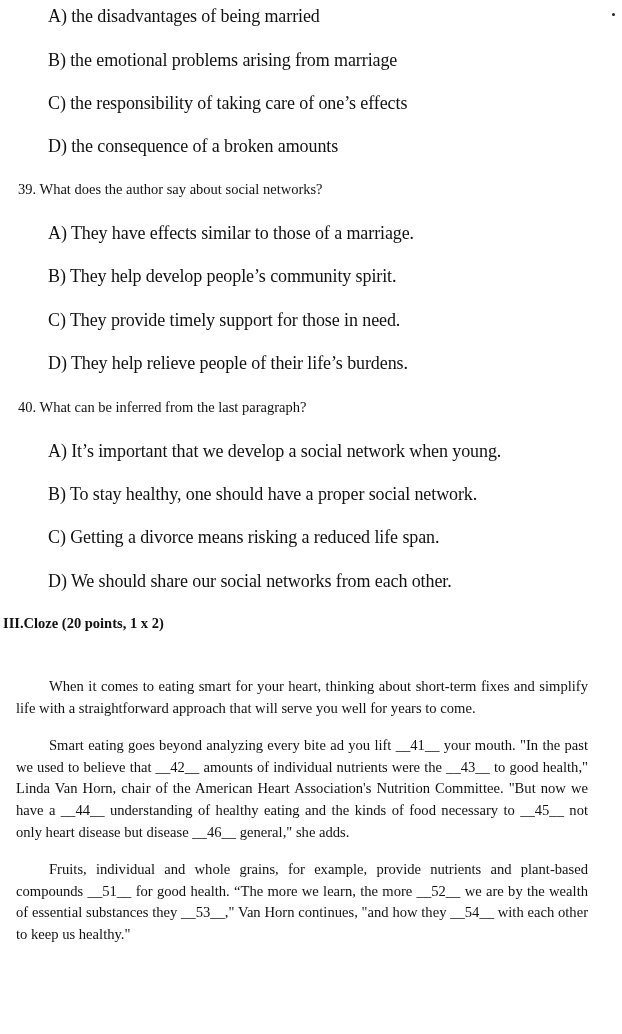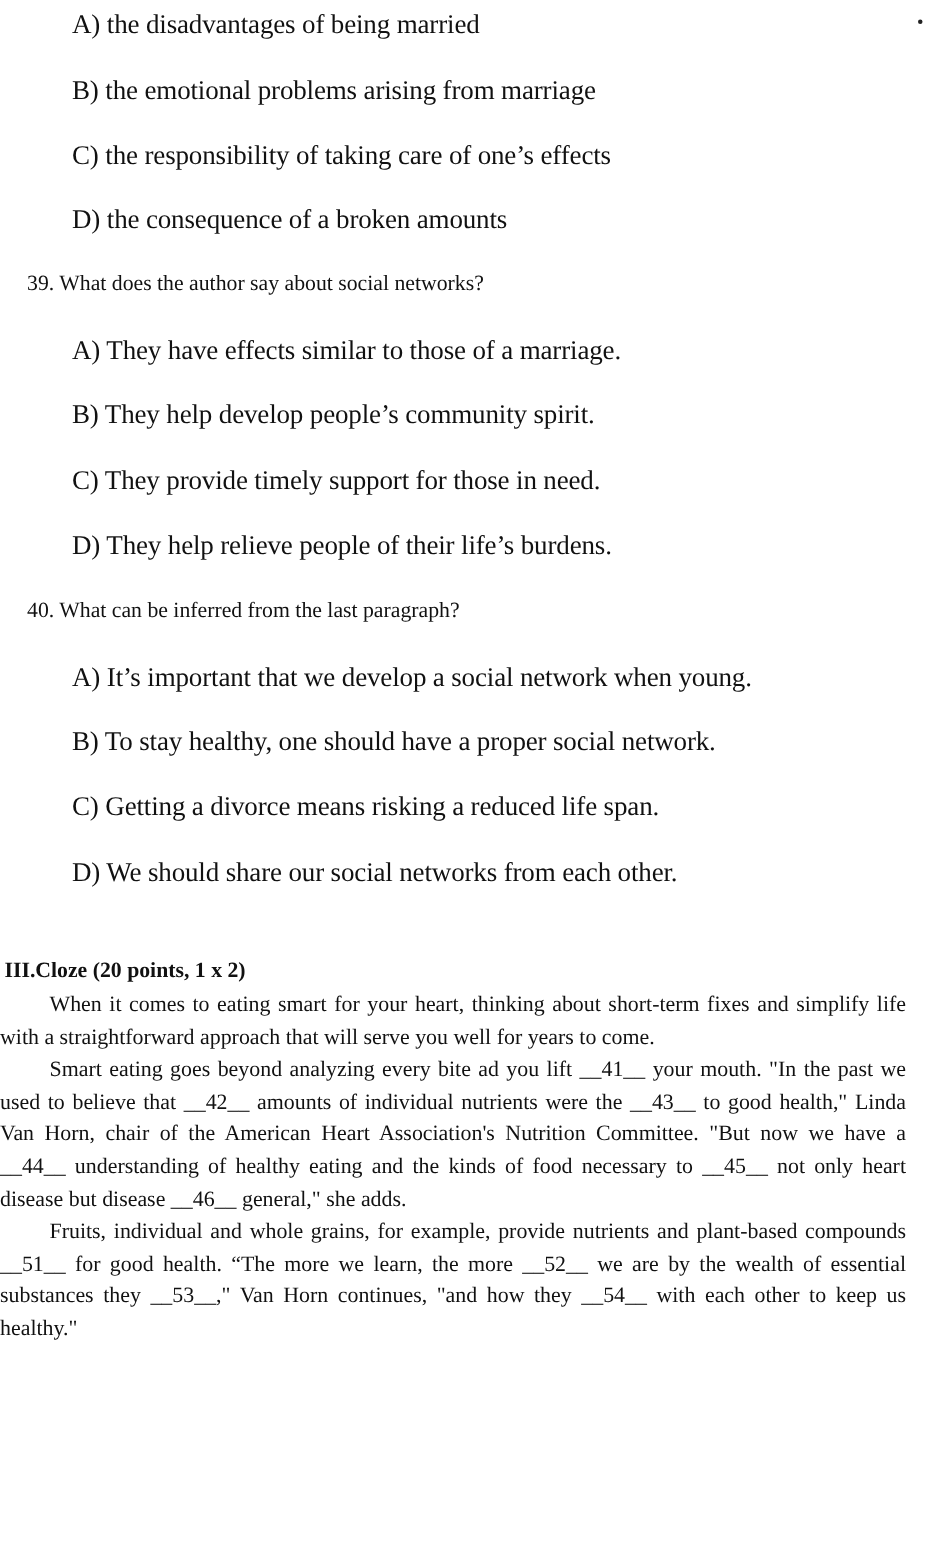--- a/index.html
+++ b/index.html
@@ -12,31 +12,30 @@
       position: absolute; left: 36px; font-size: 18px; line-height: 16px;
       white-space: nowrap; letter-spacing: -0.1px; margin-left: 12px;
     }
     .q {
       position: absolute; left: 18px; font-size: 14.5px; line-height: 16px;
       white-space: nowrap;
     }
     .section {
       position: absolute; left: 3px; top: 615px; font-size: 14.5px; font-weight: bold;
       white-space: nowrap;
-      margin-top: 24px;
     }
     .dot {
       position: absolute; left: 612px; top: 13px; width: 3px; height: 3px;
       border-radius: 50%; background: #222;
     }
     .passage {
       position: absolute; left: 0; top: 660px; width: 604px;
       font-size: 14.6px; line-height: 21.6px; text-align: justify;
     }
-    .passage p { margin: 0; text-indent: 33px; }
+    .passage p { margin: 16px; text-indent: 33px; }
     .passage i { font-style: italic; }
   </style>
 </head>
 <body>
 
 <div>
   <span class="dot"></span>
 
   <div>
     <div class="opt" style="top:8px"><span>A)</span> <span>the disadvantages of being married</span></div>

